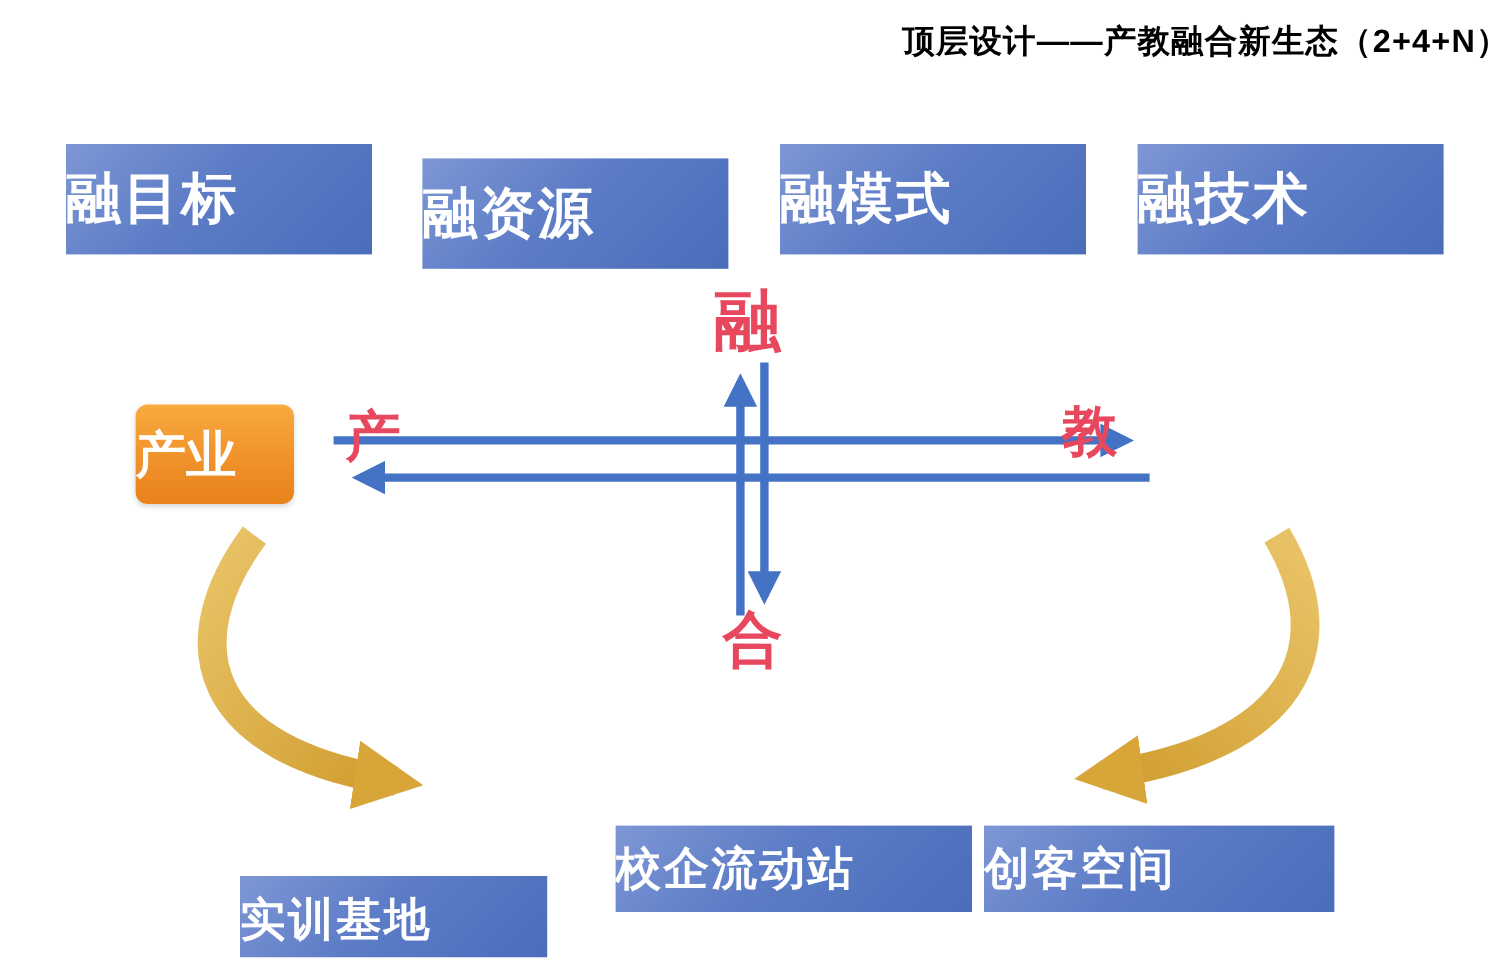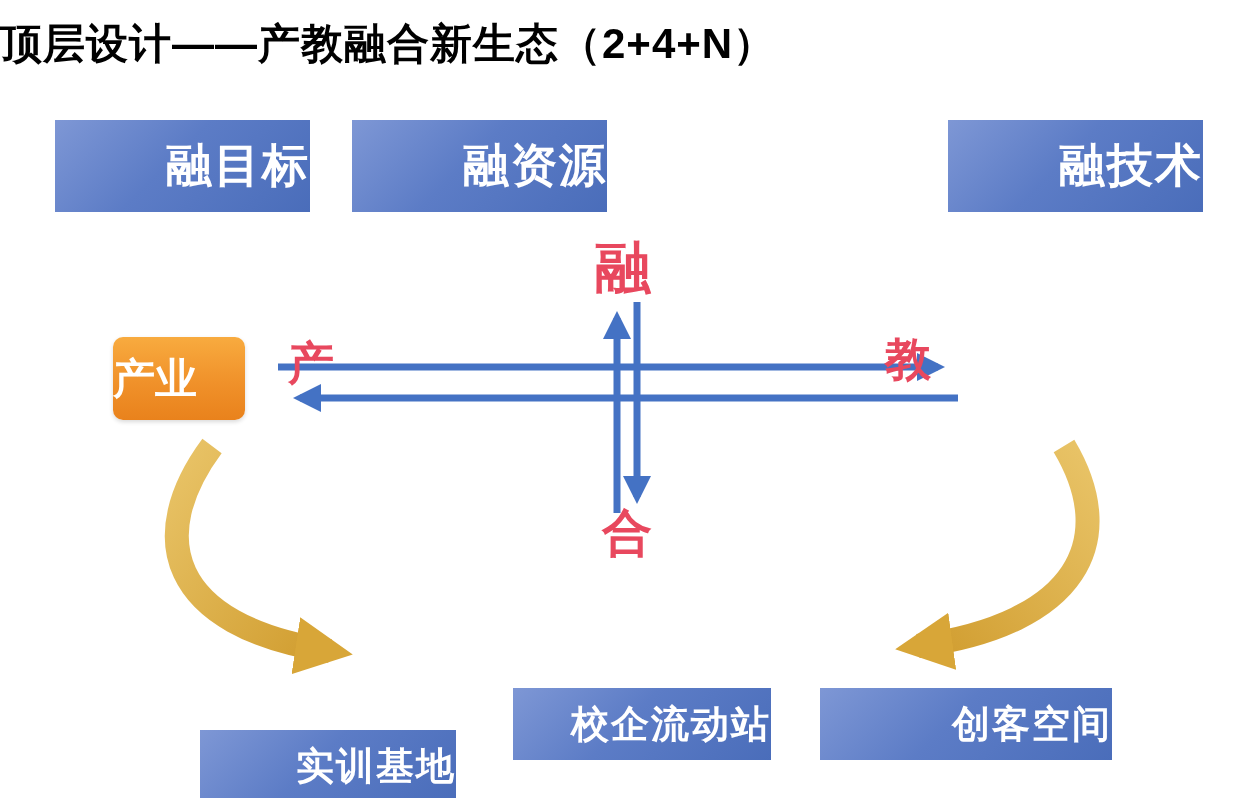--- a/index.html
+++ b/index.html
@@ -13,34 +13,34 @@
     width: 1258px;
     height: 798px;
     background: #ffffff;
     overflow: hidden;
   }
   .title {
     position: absolute;
     top: 16px;
     left: 0;
     width: 100%;
-    text-align: left;
-    font-size: 42px;
+    text-align: right;
+    font-size: 27px;
     font-weight: 700;
     color: #000000;
     letter-spacing: 1px;
   }
   .blue-box {
     position: absolute;
     background: linear-gradient(135deg, #7e97d5 0%, #5c7cc6 45%, #4a6dba 100%);
     color: #ffffff;
     font-weight: 700;
     display: flex;
     align-items: center;
-    justify-content: flex-end;
+    justify-content: flex-start;
     letter-spacing: 2px;
   }
   .top-box {
     top: 120px;
     height: 92px;
     width: 255px;
     font-size: 46px;
   }
   .center-box {
     left: 472px;
@@ -92,22 +92,25 @@
 </head>
 <body>
 
 <div class="canvas">
 
   <div class="title">顶层设计——产教融合新生态（2+4+N）</div>
 
   <div class="blue-box top-box" style="left:55px;">
       <span>融目标</span>
     </div>
-  <div class="blue-box top-box" style="left:352px;">
+  <div class="blue-box top-box" style="left:352px;margin-top:12px;">
       <span>融资源</span>
+    </div>
+  <div class="blue-box top-box" style="left:650px;">
+      <span>融模式</span>
     </div>
   <div class="blue-box top-box" style="left:948px;">
       <span>融技术</span>
     </div>
 
   <svg class="arrows-svg" viewBox="0 0 1258 798" xmlns="http://www.w3.org/2000/svg">
     <defs>
       <marker id="mblue" viewBox="0 0 10 10" refX="7.5" refY="5" markerWidth="4.0" markerHeight="4.0" orient="auto">
         <path d="M0,0 L10,5 L0,10 z" fill="#4472c4"></path>
       </marker>
@@ -140,20 +143,20 @@
   <div class="red-char char-jiao">教</div>
 
   <div class="orange-box" style="left:113px;">
       <span>产业</span>
     </div>
 
 
   <div class="blue-box bottom-box" style="left:200px; width:256px;margin-top:42px;">
       <span>实训基地</span>
     </div>
-  <div class="blue-box bottom-box" style="left:513px; width:258px;">
+  <div class="blue-box bottom-box" style="left:513px; width:297px;">
       <span>校企流动站</span>
     </div>
   <div class="blue-box bottom-box" style="left:820px; width:292px;">
       <span>创客空间</span>
     </div>
 
 </div>
 
 </body></html>

